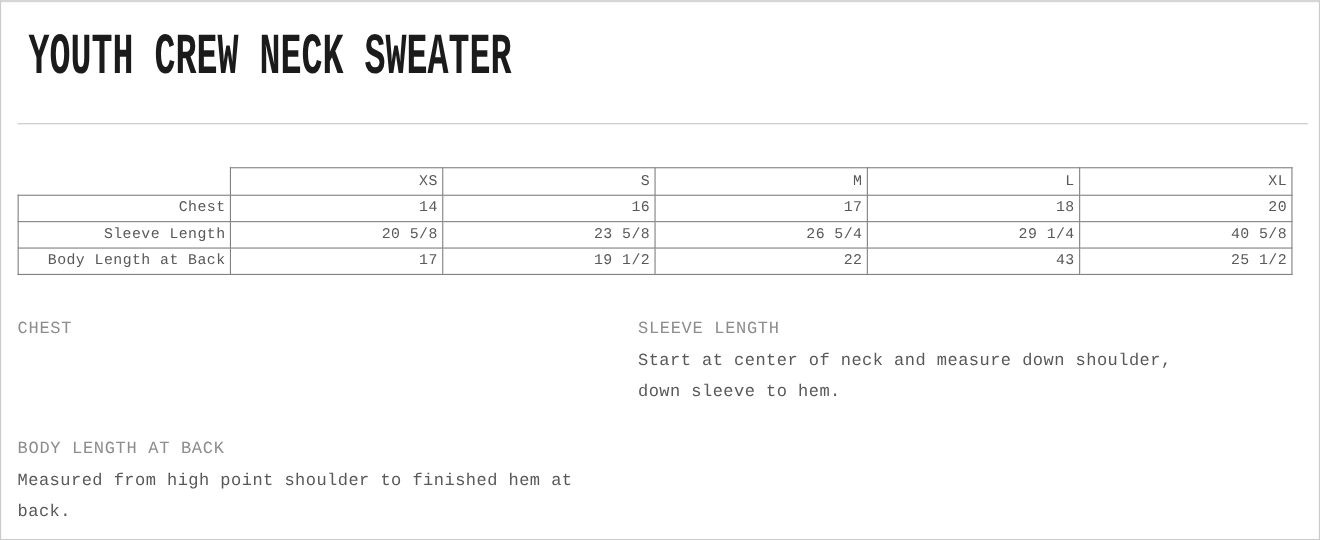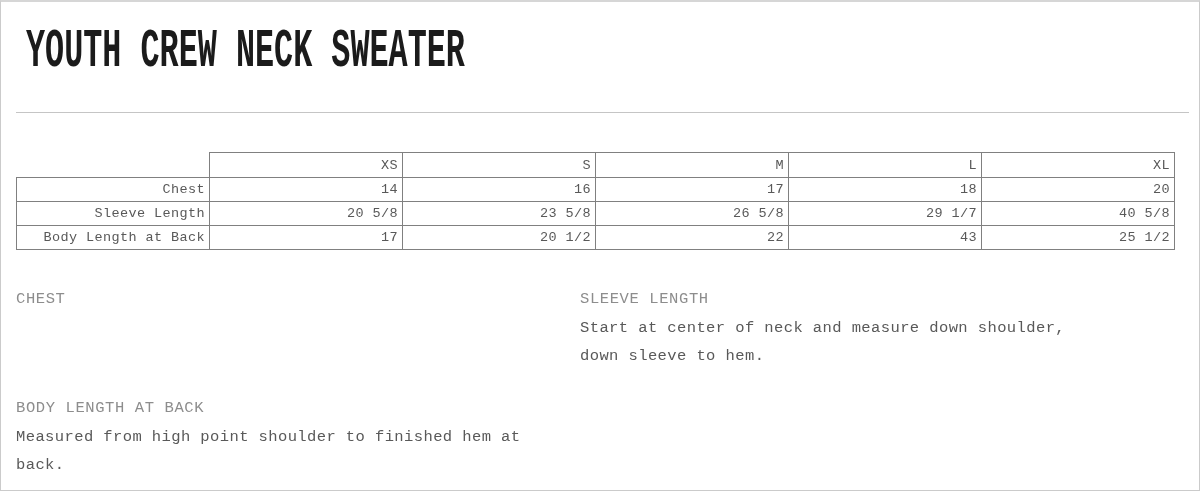--- a/index.html
+++ b/index.html
@@ -73,28 +73,28 @@
         <td>14</td>
         <td>16</td>
         <td>17</td>
         <td>18</td>
         <td>20</td>
       </tr>
       <tr>
         <td>Sleeve Length</td>
         <td>20 5/8</td>
         <td>23 5/8</td>
-        <td>26 5/8</td>
-        <td>29 1/7</td>
+        <td>26 5/4</td>
+        <td>29 1/4</td>
         <td>40 5/8</td>
       </tr>
       <tr>
         <td>Body Length at Back</td>
         <td>17</td>
-        <td>20 1/2</td>
+        <td>19 1/2</td>
         <td>22</td>
         <td>43</td>
         <td>25 1/2</td>
       </tr>
     </tbody>
   </table>
 
   <div class="def" id="def-chest">
     <h3 class="def-heading">CHEST</h3>
   </div>

